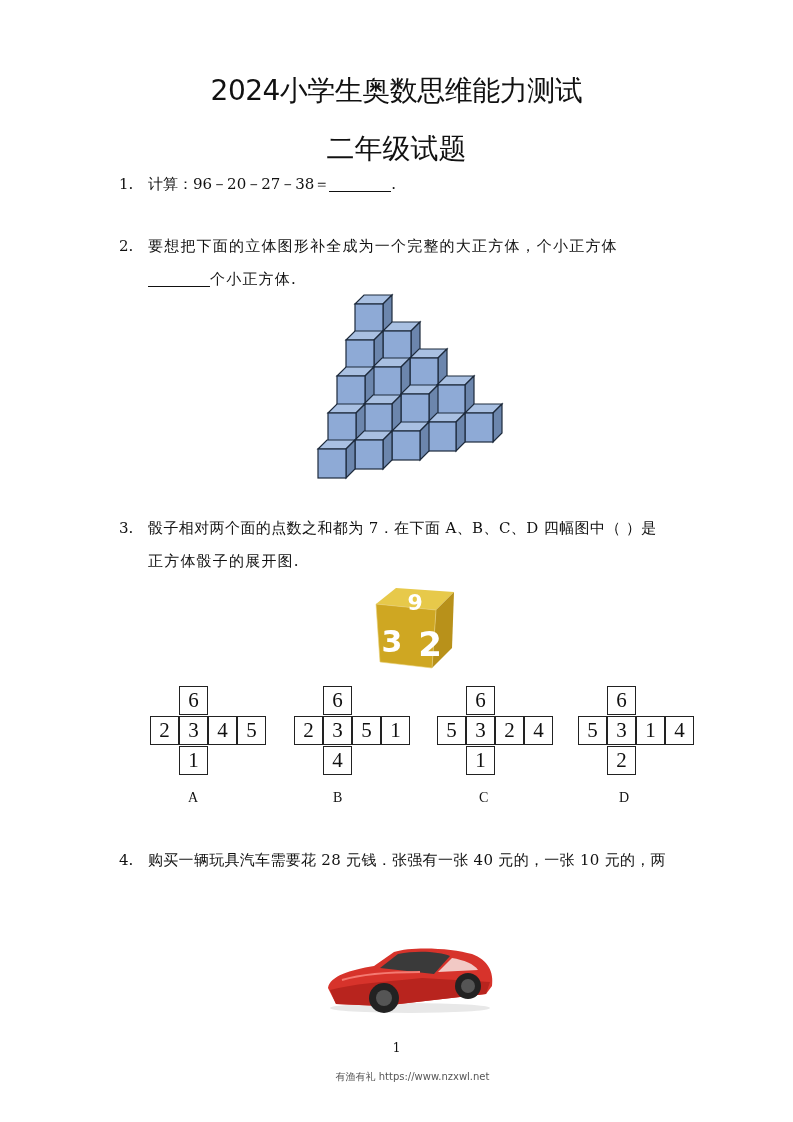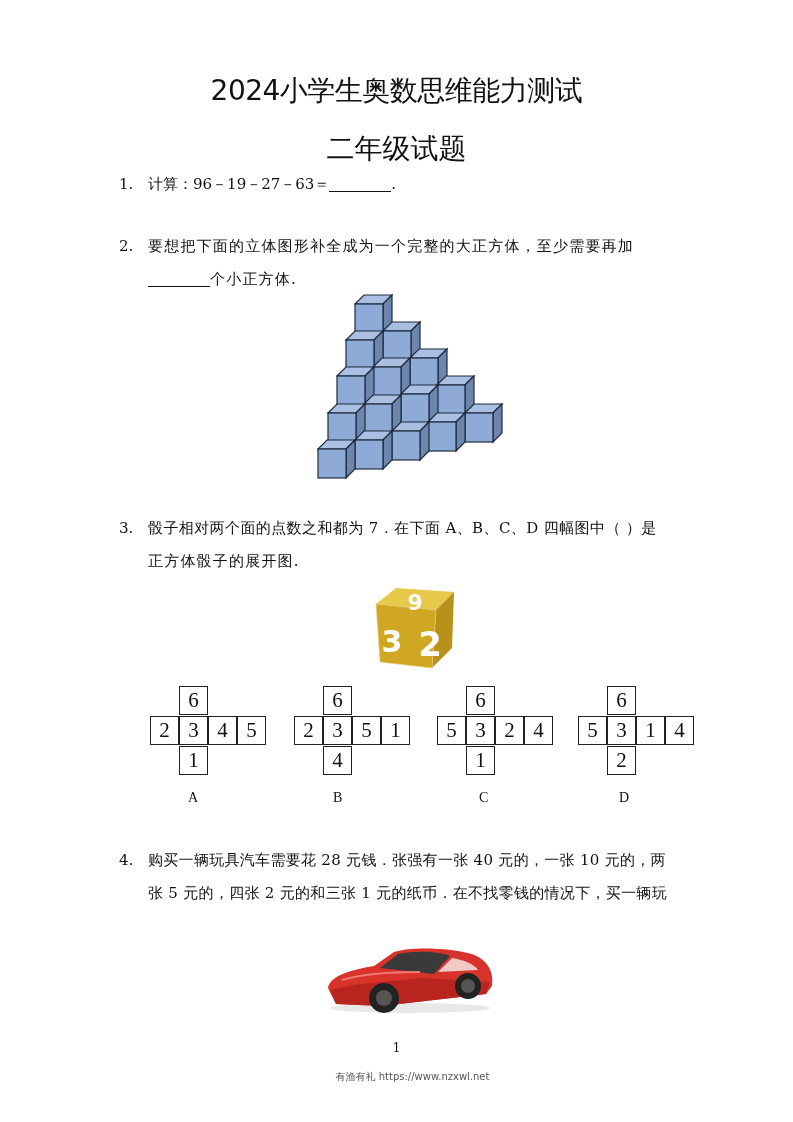--- a/index.html
+++ b/index.html
@@ -25,28 +25,28 @@
 </style>
 </head>
 <body>
 
 <div class="title main">2024小学生奥数思维能力测试</div>
 <div class="title sub">二年级试题</div>
 
 <div class="q" style="top:168px;">
   <span class="num">1.</span>
   <div class="body">
-    <span style="letter-spacing:0">计算：96－19－27－63＝</span><span class="blank" style="width:62px"></span><span>.</span>
+    <span style="letter-spacing:0">计算：96－20－27－38＝</span><span class="blank" style="width:62px"></span><span>.</span>
   </div>
 </div>
 
 <div class="q" style="top:230px;">
   <span class="num">2.</span>
   <div class="body">
-    <div>要想把下面的立体图形补全成为一个完整的大正方体，至少需要再加</div>
+    <div>要想把下面的立体图形补全成为一个完整的大正方体，个小正方体</div>
     <div><span class="blank" style="width:62px"></span><span>个小正方体.</span></div>
   </div>
 </div>
 
 <svg class="fig" style="left:310px; top:290px;" width="200" height="195" viewBox="310 290 200 195">
   <defs>
     <g id="cube">
       <polygon points="0,0 9,-9 37,-9 28,0" fill="#a9c0e2" stroke="#1d2a3c" stroke-width="1.2"></polygon>
       <polygon points="28,0 37,-9 37,20 28,29" fill="#6c86ad" stroke="#1d2a3c" stroke-width="1.2"></polygon>
       <rect x="0" y="0" width="28" height="29" fill="#8eaad6" stroke="#1d2a3c" stroke-width="1.2"></rect>
@@ -129,21 +129,20 @@
   <div class="cell" style="left:58px; top:30px;">1</div>
   <div class="cell" style="left:87px; top:30px;">4</div>
   <div class="cell" style="left:29px; top:60px;">2</div>
 </div>
 <div class="net-label" style="left:619px; top:790px;">D</div>
 
 <div class="q" style="top:844px;">
   <span class="num">4.</span>
   <div class="body">
     <div style="letter-spacing:0.3px">购买一辆玩具汽车需要花 28 元钱．张强有一张 40 元的，一张 10 元的，两</div>
-    <div style="letter-spacing:0.3px">张 5 元的，四张 2 元的和三张 1 元的纸币．在不找零钱的情况下，买一辆玩</div>
   </div>
 </div>
 
 <svg class="fig" style="left:322px; top:942px;" width="175" height="75" viewBox="0 0 175 75">
   <ellipse cx="88" cy="66" rx="80" ry="5" fill="#e8e8e8"></ellipse>
   <path d="M6,46 C8,34 28,28 52,24 L72,10 C90,4 130,6 150,12 C166,18 172,30 170,44 L164,52 L60,64 L14,62 Z" fill="#d7332b"></path>
   <path d="M8,48 C30,42 60,40 100,36 L168,40 L164,52 L60,64 L14,62 Z" fill="#b8241e"></path>
   <path d="M58,26 L76,12 C96,8 118,10 128,14 L112,32 Z" fill="#3a3a3a"></path>
   <path d="M116,30 L130,16 C142,18 152,22 156,28 Z" fill="#f2c9c5"></path>
   <path d="M20,38 C40,32 70,30 98,30" stroke="#f47a72" stroke-width="2" fill="none"></path>

